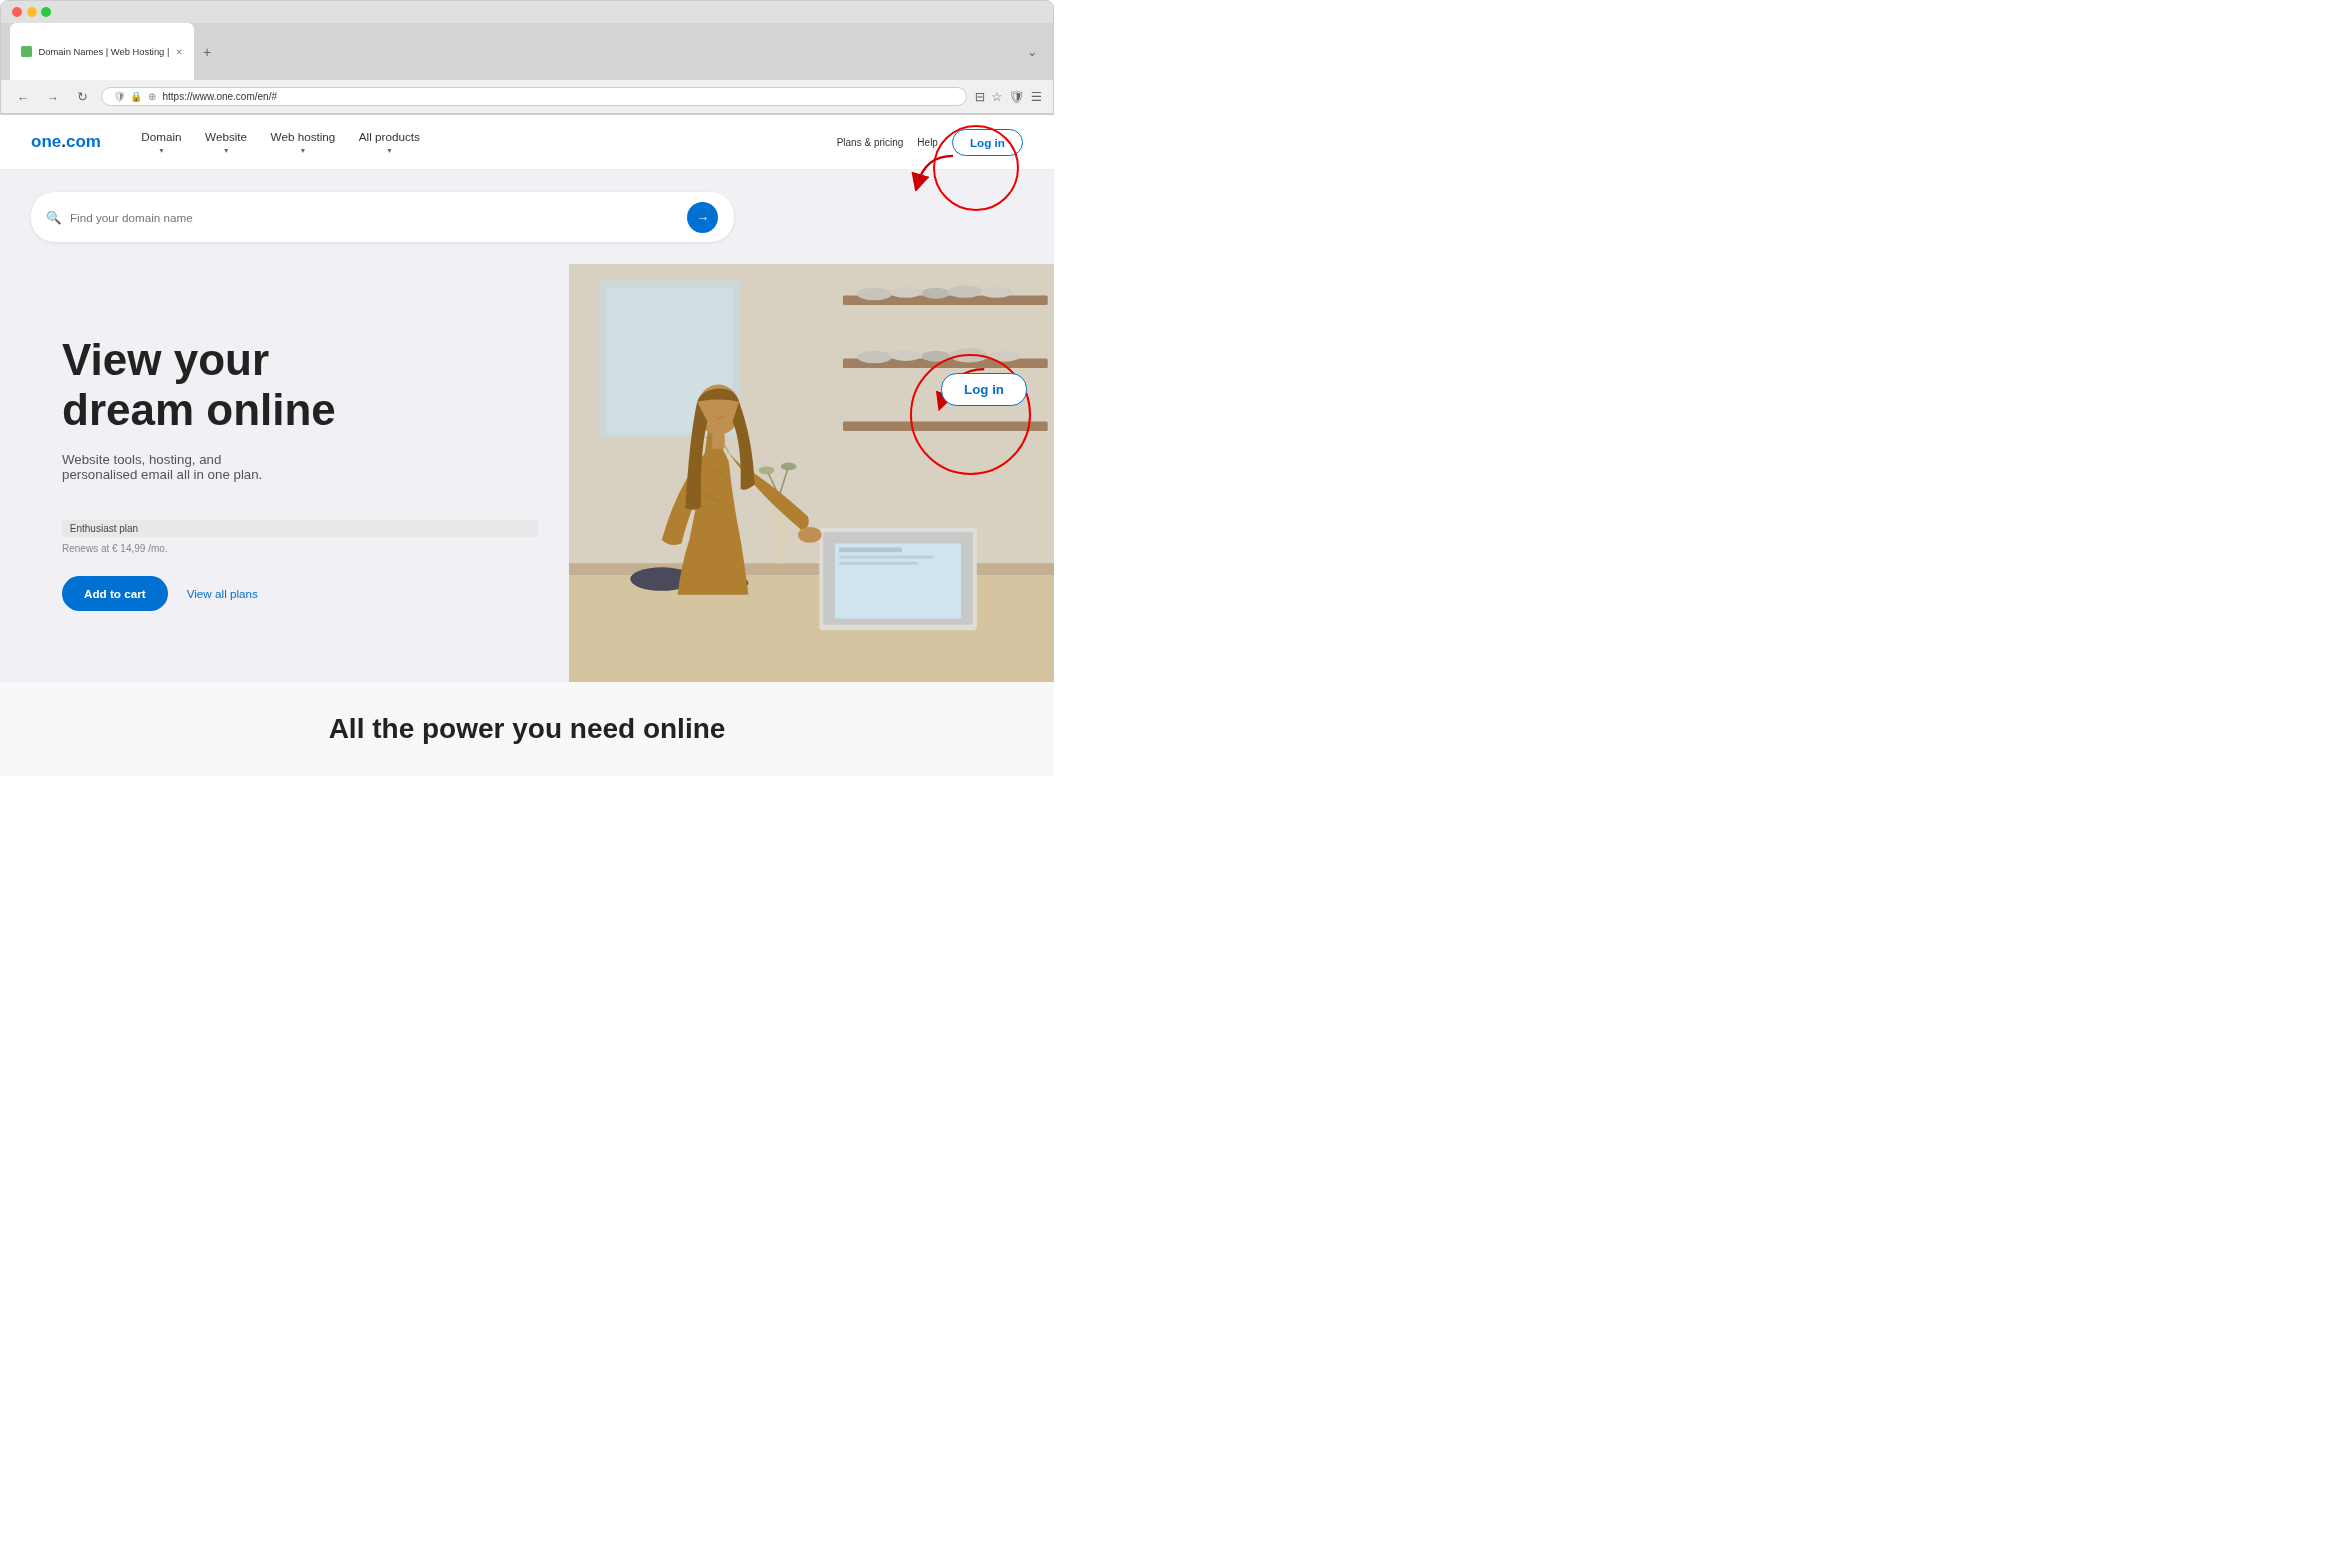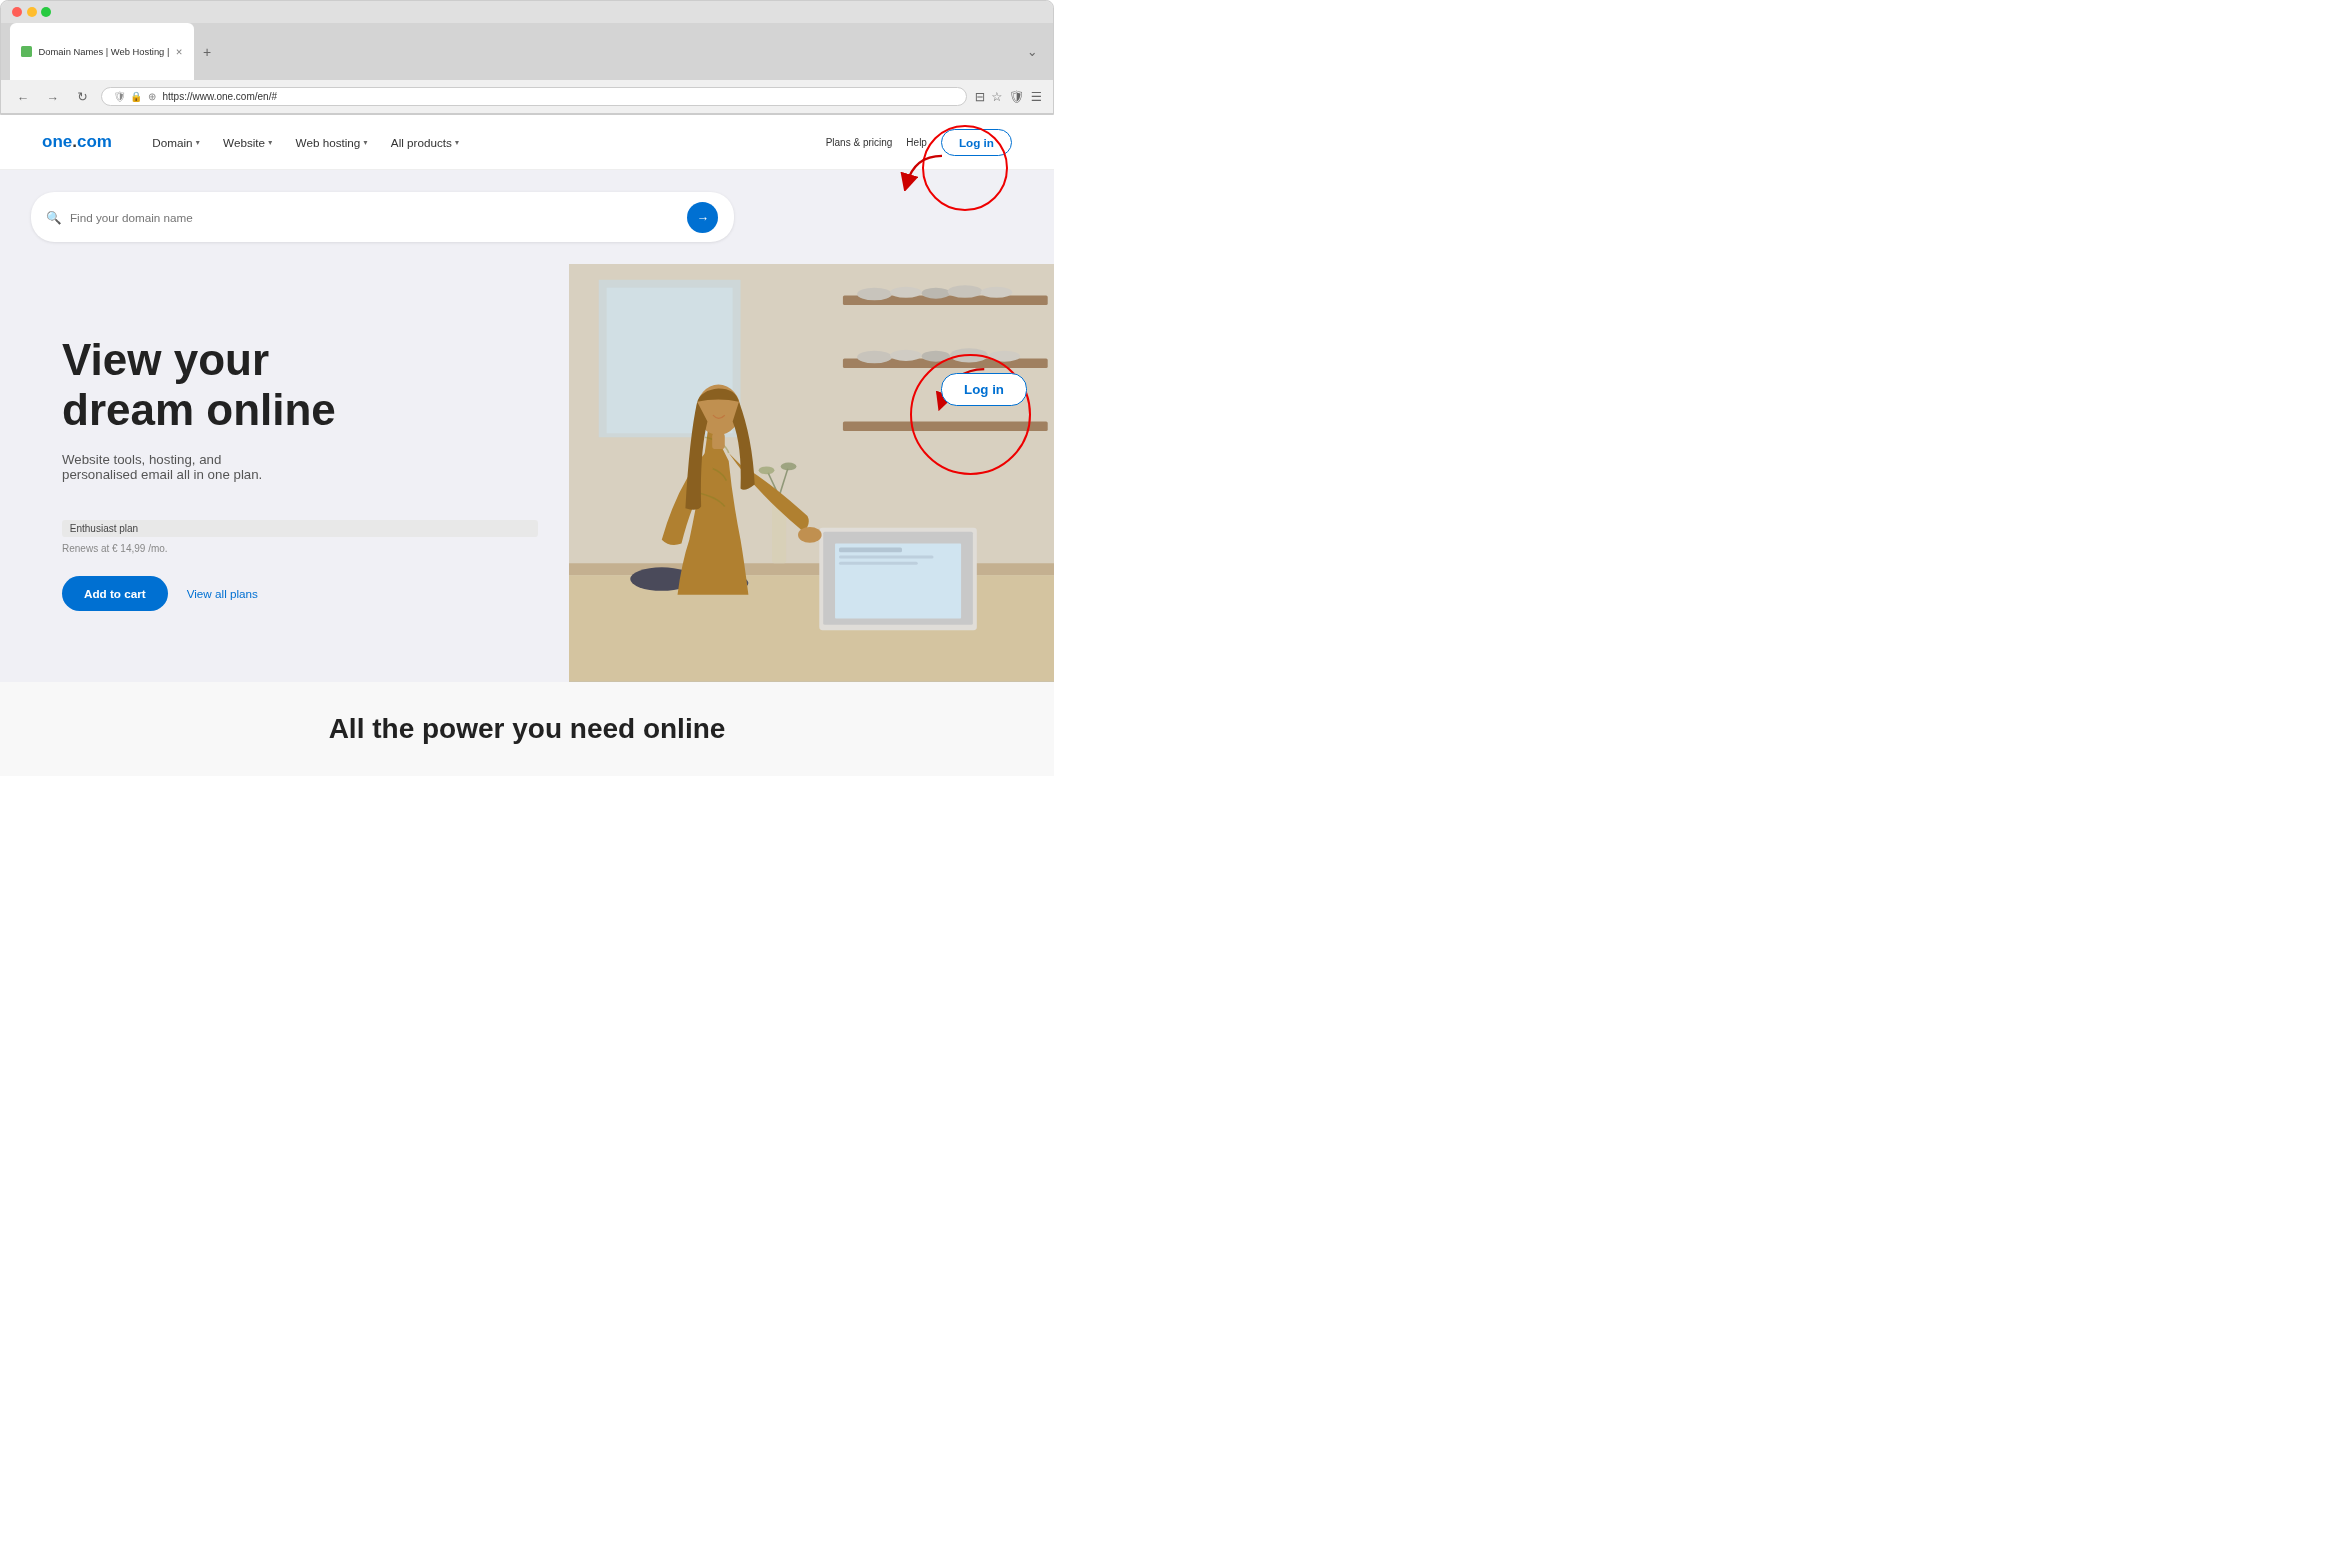--- a/index.html
+++ b/index.html
@@ -89,21 +89,21 @@
     .address-bar-icons { display: flex; gap: 4.7px; color: #888; font-size: 10px; }
     .toolbar-right { display: flex; gap: 6.2px; color: #666; font-size: 12.5px; }
 
     
     .site-wrapper { background: #fff; }
 
     
     .site-header {
       display: flex;
       align-items: center;
-      padding: 0 42px;
+      padding: 0 31px;
       height: 55px;
       border-bottom: 0.8px solid #eee;
       background: #fff;
       position: relative;
     }
     .logo {
       font-size: 17px;
       font-weight: 700;
       color: #333;
       margin-right: 31px;
@@ -116,20 +116,21 @@
     }
     .nav-item {
       display: flex;
       align-items: center;
       gap: 3.1px;
       padding: 6.2px 9.4px;
       font-size: 11.7px;
       color: #333;
       cursor: pointer;
       border-radius: 3.1px;
+      flex-direction: column;
     }
     .nav-item .chevron { font-size: 7.8px; color: #666; }
     .header-right {
       display: flex;
       align-items: center;
       gap: 14px;
     }
     .header-link {
       font-size: 10px;
       color: #333;

